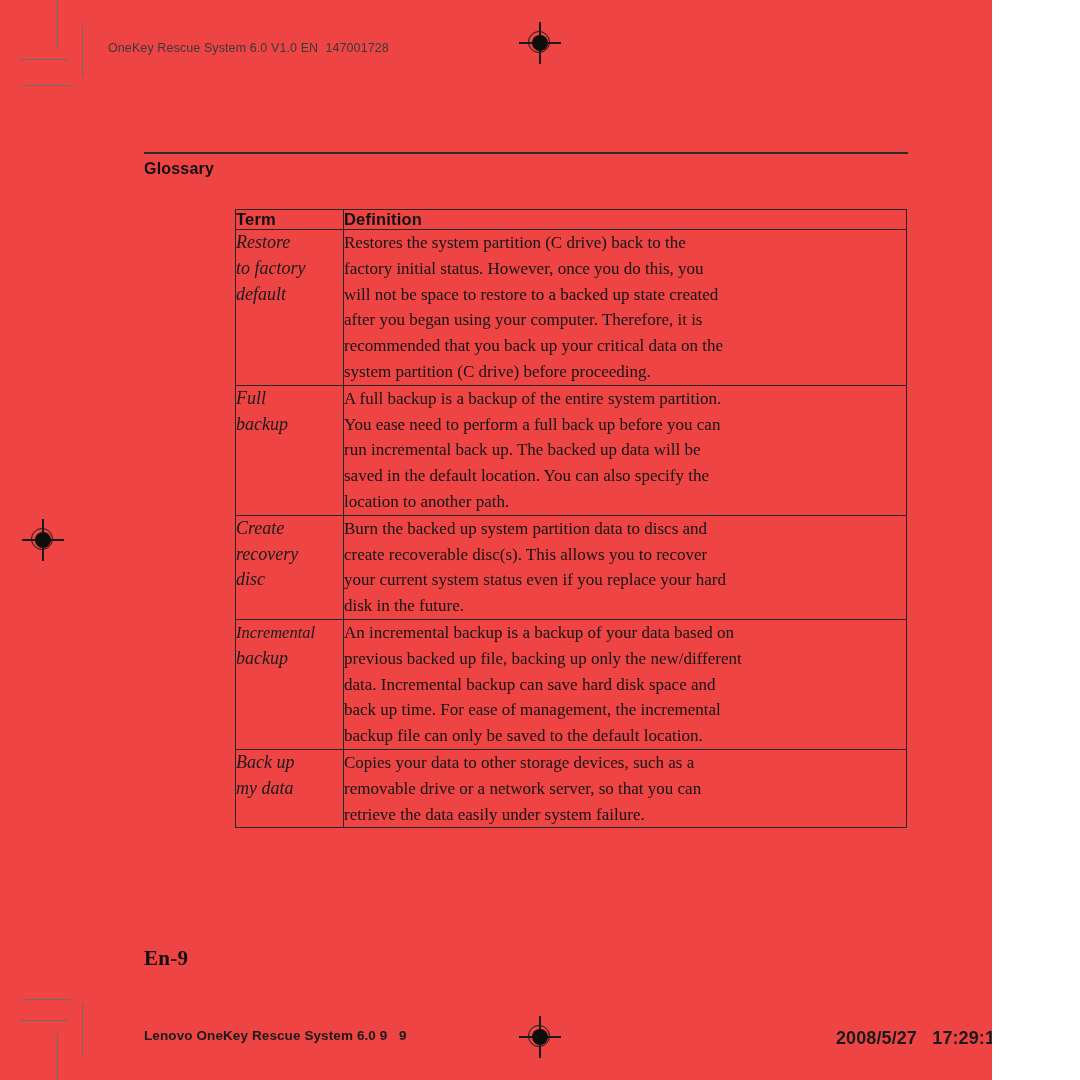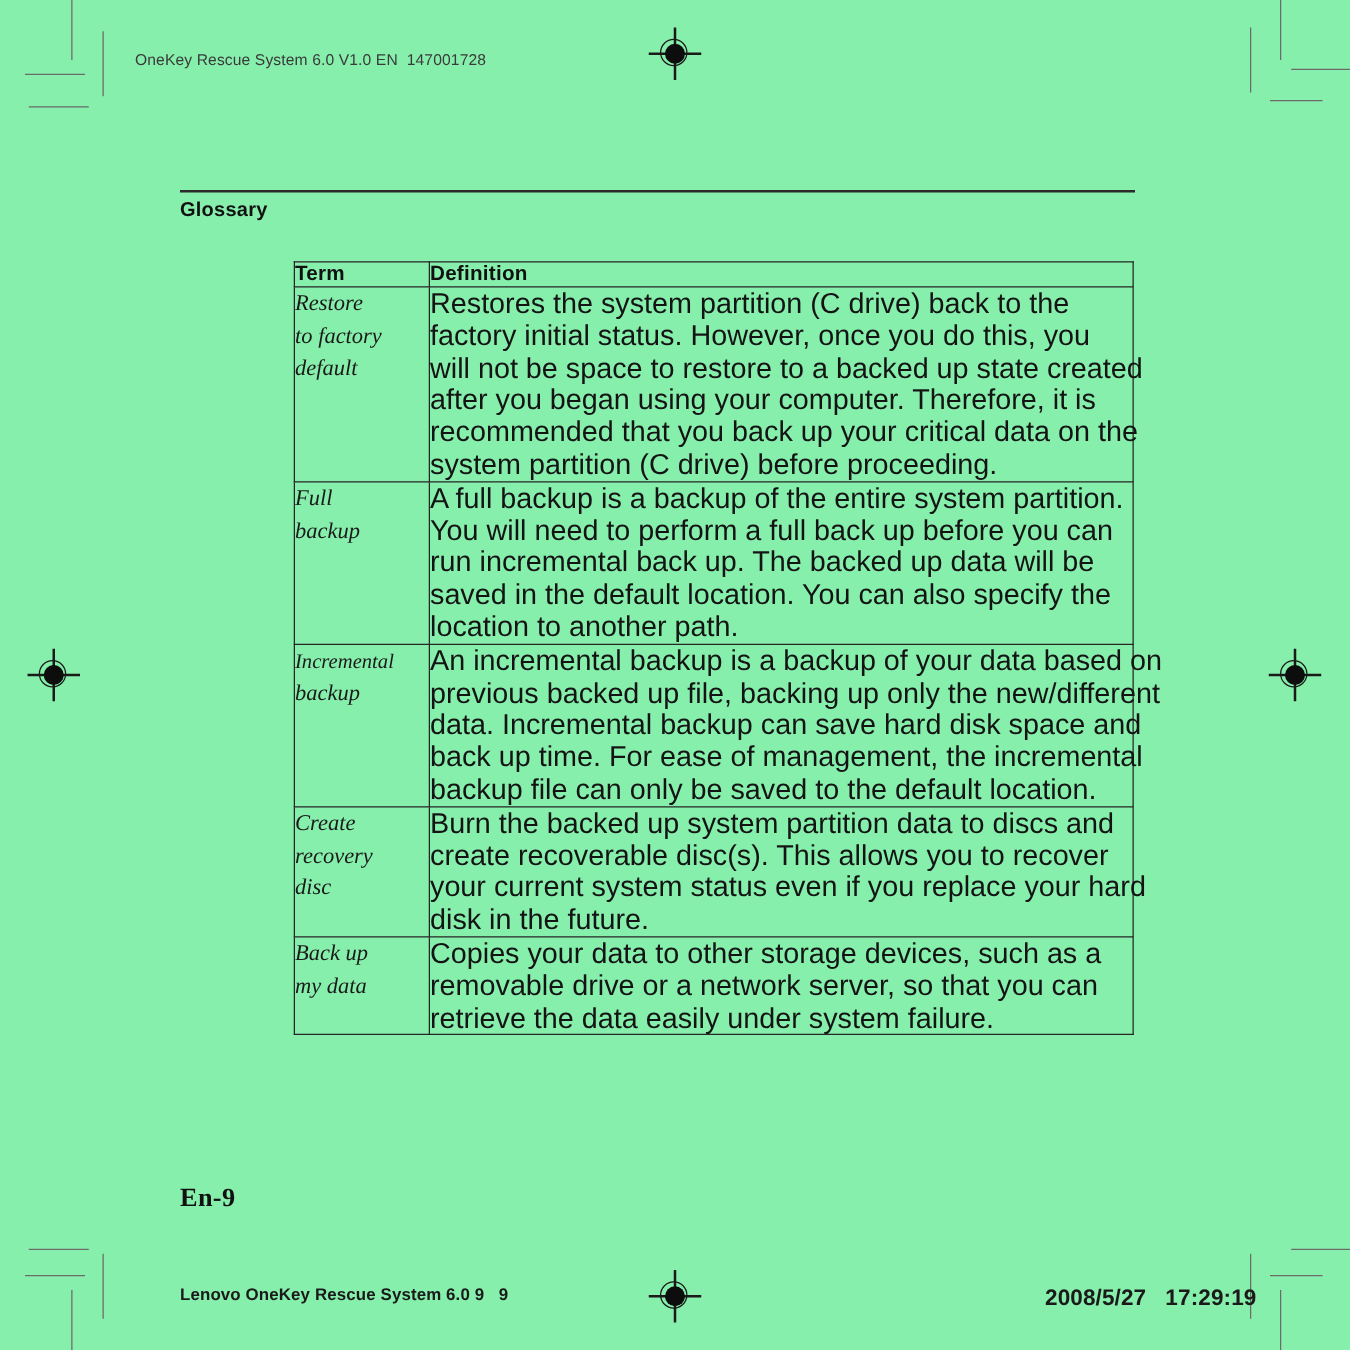--- a/index.html
+++ b/index.html
@@ -2,23 +2,23 @@
 <html><head>
 <meta charset="utf-8">
 <style>
   html, body {
     margin: 0;
     padding: 0;
     background: #ffffff;
   }
   #page {
     position: relative;
-    width: 1080px;
+    width: 992px;
     height: 1080px;
-    background: #86efac;
+    background: #ef4444;
     overflow: hidden;
     font-family: "Liberation Sans", sans-serif;
     color: #1a1a1a;
   }
 
   
   .crop {
     position: absolute;
     background: #6b6b6b;
   }
@@ -138,22 +138,22 @@
 
   td.term {
     font-family: "Liberation Serif", serif;
     font-style: italic;
     font-size: 18px;
     line-height: 25.8px;
     color: #1a1a1a;
     padding: 10px 4px 10px 13px;
   }
   td.def {
-    font-family: Liberation Sans, sans-serif;
-    font-size: 23px;
+    font-family: Liberation Serif, serif;
+    font-size: 17px;
     line-height: 25.8px;
     color: #141414;
     padding: 10px 10px 10px 13px;
   }
   td.term .ln, td.def .ln { display: block; white-space: pre; }
 
   .pagemark {
     position: absolute;
     left: 144px;
     top: 946px;
@@ -249,57 +249,57 @@
         </td>
       </tr>
 
       <tr>
         <td class="term">
           <span class="ln">Full</span>
           <span class="ln">backup</span>
         </td>
         <td class="def">
           <span class="ln">A full backup is a backup of the entire system partition.</span>
-          <span class="ln">You will need to perform a full back up before you can</span>
+          <span class="ln">You ease need to perform a full back up before you can</span>
           <span class="ln">run incremental back up. The backed up data will be</span>
           <span class="ln">saved in the default location. You can also specify the</span>
           <span class="ln">location to another path.</span>
+        </td>
+      </tr>
+
+      <tr>
+        <td class="term">
+          <span class="ln">Create</span>
+          <span class="ln">recovery</span>
+          <span class="ln">disc</span>
+        </td>
+        <td class="def">
+          <span class="ln">Burn the backed up system partition data to discs and</span>
+          <span class="ln">create recoverable disc(s). This allows you to recover</span>
+          <span class="ln">your current system status even if you replace your hard</span>
+          <span class="ln">disk in the future.</span>
         </td>
       </tr>
 
       <tr>
         <td class="term">
           <span class="ln" style="font-size:16.5px;">Incremental</span>
           <span class="ln">backup</span>
         </td>
         <td class="def">
           <span class="ln">An incremental backup is a backup of your data based on</span>
           <span class="ln">previous backed up file, backing up only the new/different</span>
           <span class="ln">data. Incremental backup can save hard disk space and</span>
           <span class="ln">back up time. For ease of management, the incremental</span>
           <span class="ln">backup file can only be saved to the default location.</span>
         </td>
       </tr>
 
       <tr>
         <td class="term">
-          <span class="ln">Create</span>
-          <span class="ln">recovery</span>
-          <span class="ln">disc</span>
-        </td>
-        <td class="def">
-          <span class="ln">Burn the backed up system partition data to discs and</span>
-          <span class="ln">create recoverable disc(s). This allows you to recover</span>
-          <span class="ln">your current system status even if you replace your hard</span>
-          <span class="ln">disk in the future.</span>
-        </td>
-      </tr>
-
-      <tr>
-        <td class="term">
           <span class="ln">Back up</span>
           <span class="ln">my data</span>
         </td>
         <td class="def">
           <span class="ln">Copies your data to other storage devices, such as a</span>
           <span class="ln">removable drive or a network server, so that you can</span>
           <span class="ln">retrieve the data easily under system failure.</span>
         </td>
       </tr>
 

